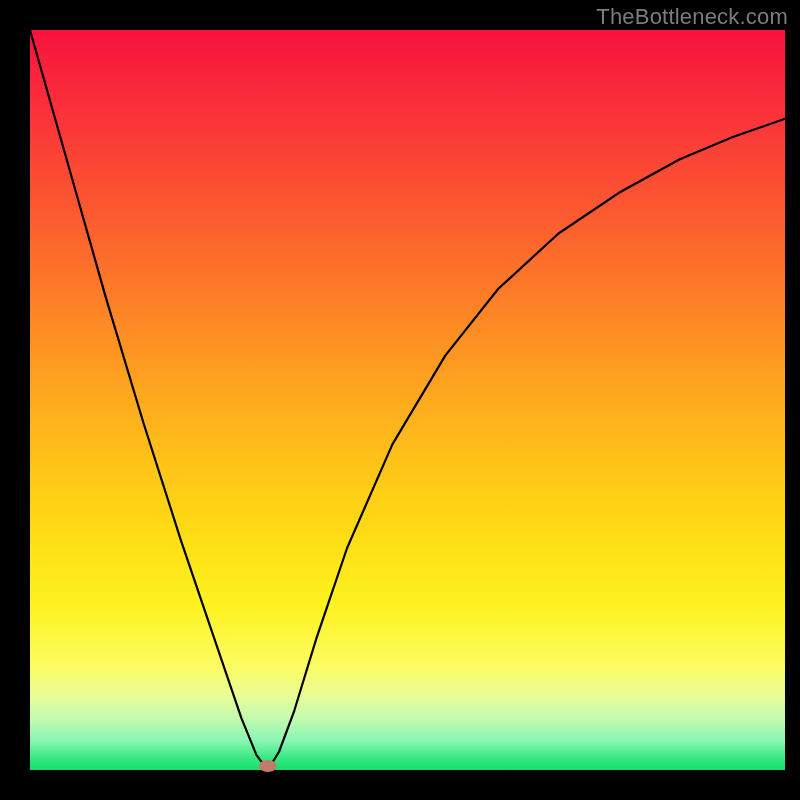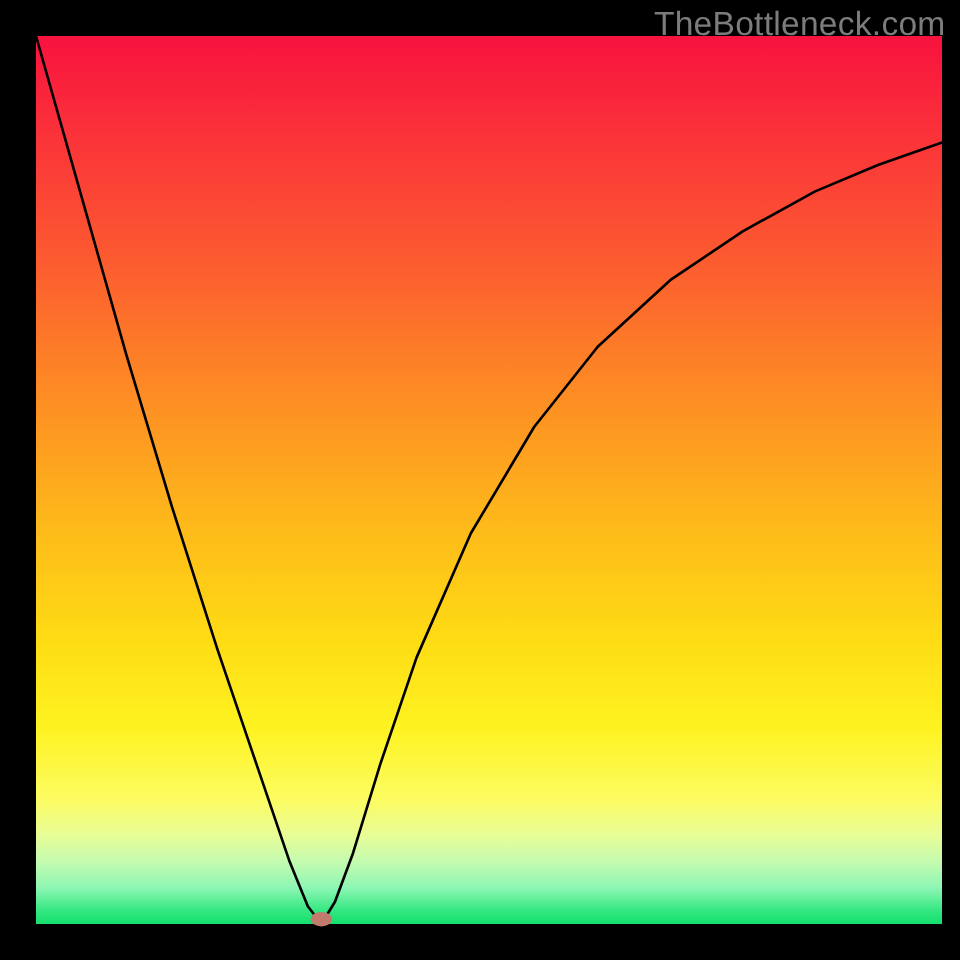--- a/index.html
+++ b/index.html
@@ -15,21 +15,21 @@
     position: relative;
     width: 800px;
     height: 800px;
     background: #000;
   }
   .watermark {
     position: absolute;
     top: 4px;
     right: 12px;
     color: #7c7c7c;
-    font-size: 28px;
+    font-size: 22px;
     font-weight: 500;
     letter-spacing: 0.2px;
     z-index: 10;
   }
   .plot-area {
     position: absolute;
     left: 30px;
     top: 30px;
     width: 755px;
     height: 740px;

